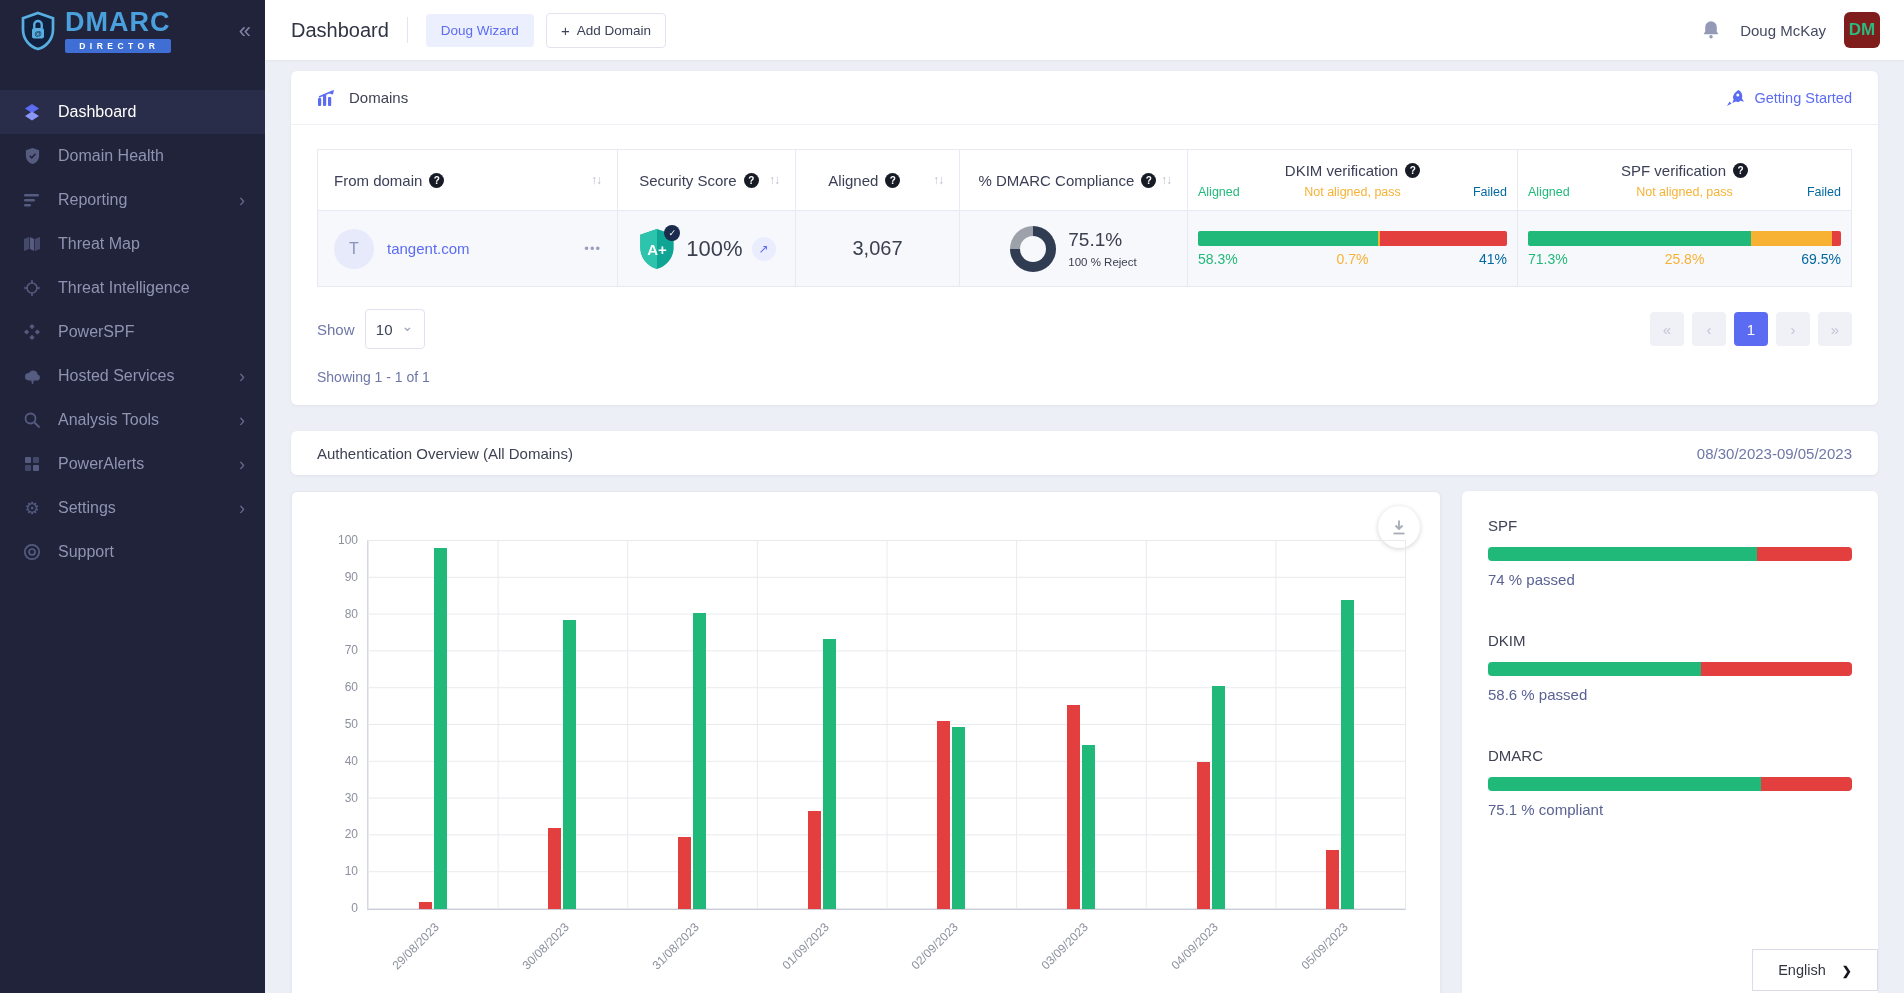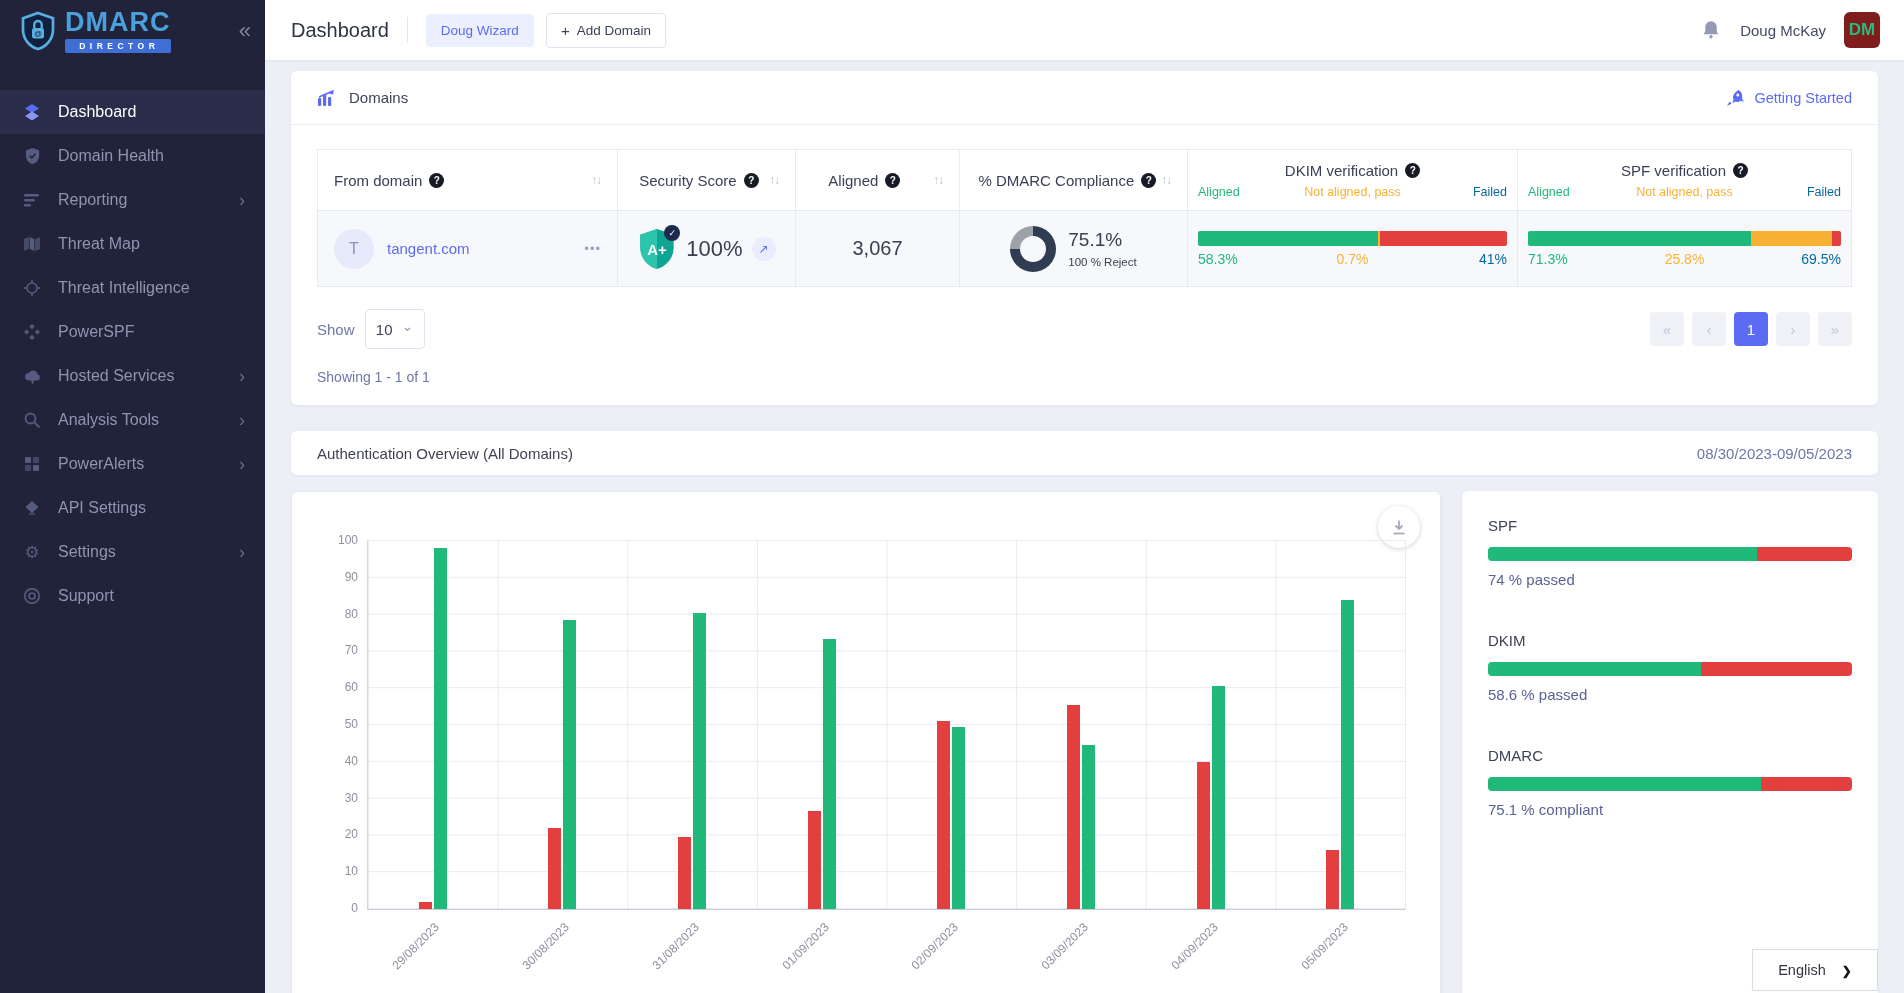--- a/index.html
+++ b/index.html
@@ -234,29 +234,20 @@
         <span class="nav-icon">
           <svg width="16" height="16" viewBox="0 0 16 16" fill="currentColor">
               <rect x="1" y="1" width="6" height="6" rx="1"></rect>
               <rect x="9" y="1" width="6" height="6" rx="1" opacity=".65"></rect>
               <rect x="1" y="9" width="6" height="6" rx="1" opacity=".65"></rect>
               <rect x="9" y="9" width="6" height="6" rx="1"></rect>
             </svg>
         </span>
         <span class="nav-label">PowerAlerts</span>
         <span class="nav-caret">›</span>
-      </div>
-      <div class="nav-item">
-        <span class="nav-icon">
-          <svg width="18" height="18" viewBox="0 0 18 18" fill="currentColor">
-              <path d="M9 2 L15.5 8 9 14 2.5 8Z"></path>
-              <path d="M9 12 L13.5 16 H4.5Z" opacity=".55"></path>
-            </svg>
-        </span>
-        <span class="nav-label">API Settings</span>
       </div>
       <div class="nav-item">
         <span class="nav-icon gear-glyph">⚙</span>
         <span class="nav-label">Settings</span>
         <span class="nav-caret">›</span>
       </div>
       <div class="nav-item">
         <span class="nav-icon">
           <svg width="18" height="18" viewBox="0 0 18 18" fill="none" stroke="currentColor" stroke-width="1.7">
               <circle cx="9" cy="9" r="7.2"></circle>

